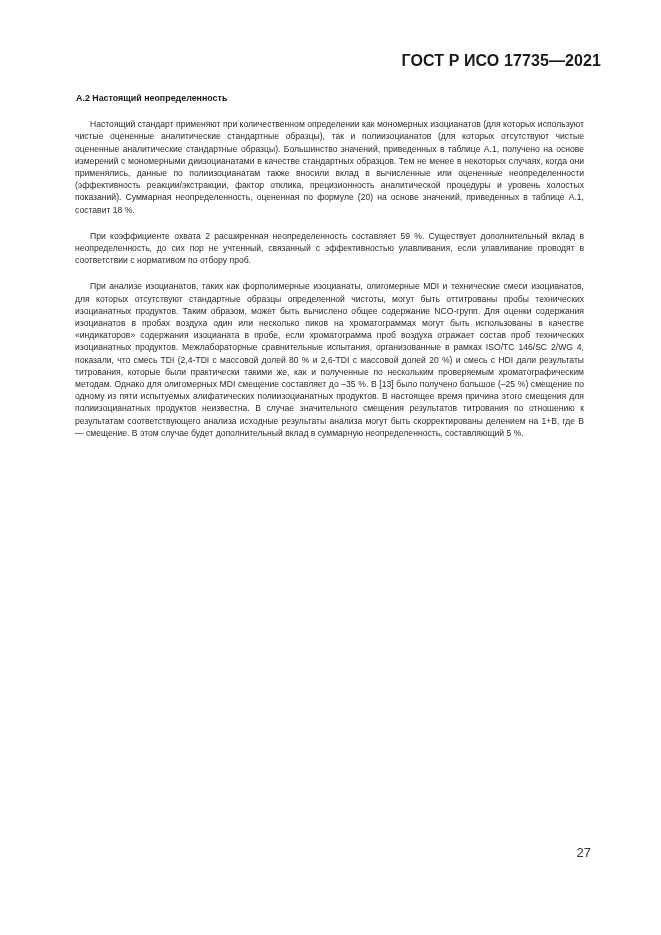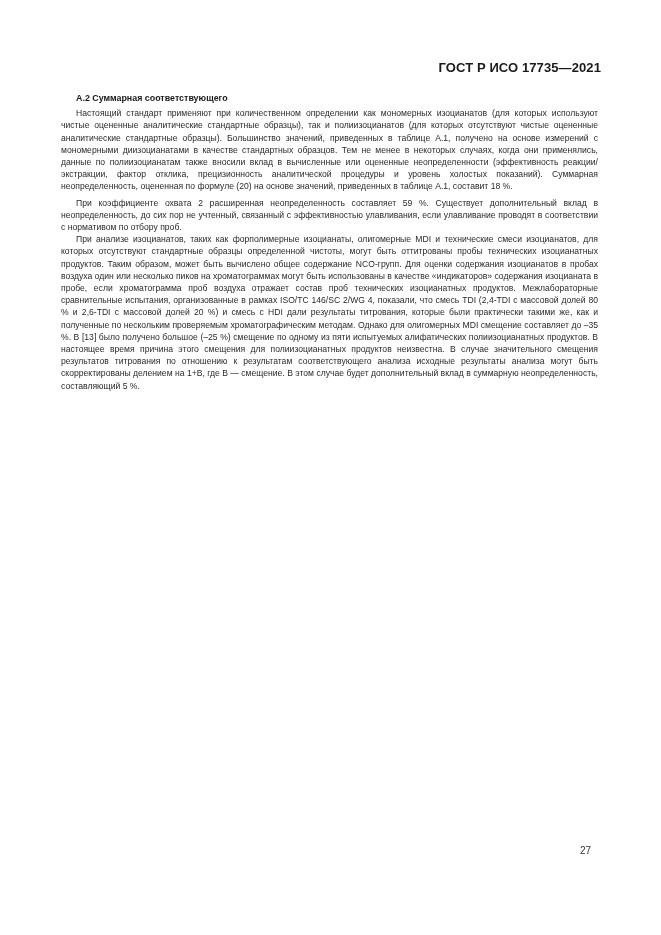--- a/index.html
+++ b/index.html
@@ -1,32 +1,32 @@
 <!DOCTYPE html>
 <html><head>
 <meta charset="utf-8">
 <style>
   html, body { margin: 0; padding: 0; background: #ffffff; }
   body { width: 661px; height: 935px; position: relative; overflow: hidden;
          font-family: "Liberation Sans", "DejaVu Sans", sans-serif; color: #2a2a2a; }
-  .header { position: absolute; top: 60px; right: 60px; font-weight: bold; font-size: 13px; color: #1a1a1a; letter-spacing: 0.1px; }
+  .header { position: absolute; top: 52px; right: 60px; font-weight: bold; font-size: 16px; color: #1a1a1a; letter-spacing: 0.1px; }
   .content { position: absolute; left: 61px; top: 92px; width: 537px; font-size: 8.6px; line-height: 12.2px; }
   .heading { font-weight: bold; font-size: 8.9px; margin: 0 0 3px 15px; color: #1a1a1a; }
-  .para { margin: 0; text-align: justify; text-indent: 15px; }
+  .para { margin: 14px; text-align: justify; text-indent: 15px; }
   .section { margin-bottom: 4px; }
-  .page-number { position: absolute; top: 845px; right: 70px; font-size: 10px; color: #333; }
+  .page-number { position: absolute; top: 845px; right: 70px; font-size: 13px; color: #333; }
 </style>
 </head>
 <body>
 
 <div class="header">ГОСТ Р ИСО 17735—2021</div>
 
 <div class="content">
   <div class="section">
-    <div class="heading">А.2 Суммарная соответствующего</div>
+    <div class="heading">А.2 Настоящий неопределенность</div>
     <p class="para">Настоящий стандарт применяют при количественном определении как мономерных изоцианатов (для которых используют чистые оцененные аналитические стандартные образцы), так и полиизоцианатов (для которых отсутствуют чистые оцененные аналитические стандартные образцы). Большинство значений, приведенных в таблице А.1, получено на основе измерений с мономерными диизоцианатами в качестве стандартных образцов. Тем не менее в некоторых случаях, когда они применялись, данные по полиизоцианатам также вносили вклад в вычисленные или оцененные неопределенности (эффективность реакции/экстракции, фактор отклика, прецизионность аналитической процедуры и уровень холостых показаний). Суммарная неопределенность, оцененная по формуле (20) на основе значений, приведенных в таблице А.1, составит 18 %.</p>
   </div>
   <div class="section">
     <p class="para">При коэффициенте охвата 2 расширенная неопределенность составляет 59 %. Существует дополнительный вклад в неопределенность, до сих пор не учтенный, связанный с эффективностью улавливания, если улавливание проводят в соответствии с нормативом по отбору проб.</p>
     <p class="para">При анализе изоцианатов, таких как форполимерные изоцианаты, олигомерные MDI и технические смеси изоцианатов, для которых отсутствуют стандартные образцы определенной чистоты, могут быть оттитрованы пробы технических изоцианатных продуктов. Таким образом, может быть вычислено общее содержание NCO-групп. Для оценки содержания изоцианатов в пробах воздуха один или несколько пиков на хроматограммах могут быть использованы в качестве «индикаторов» содержания изоцианата в пробе, если хроматограмма проб воздуха отражает состав проб технических изоцианатных продуктов. Межлабораторные сравнительные испытания, организованные в рамках ISO/TC 146/SC 2/WG 4, показали, что смесь TDI (2,4-TDI с массовой долей 80 % и 2,6-TDI с массовой долей 20 %) и смесь с HDI дали результаты титрования, которые были практически такими же, как и полученные по нескольким проверяемым хроматографическим методам. Однако для олигомерных MDI смещение составляет до –35 %. В [13] было получено большое (–25 %) смещение по одному из пяти испытуемых алифатических полиизоцианатных продуктов. В настоящее время причина этого смещения для полиизоцианатных продуктов неизвестна. В случае значительного смещения результатов титрования по отношению к результатам соответствующего анализа исходные результаты анализа могут быть скорректированы делением на 1+B, где B — смещение. В этом случае будет дополнительный вклад в суммарную неопределенность, составляющий 5 %.</p>
   </div>
 </div>
 
 <div class="page-number">27</div>
 

